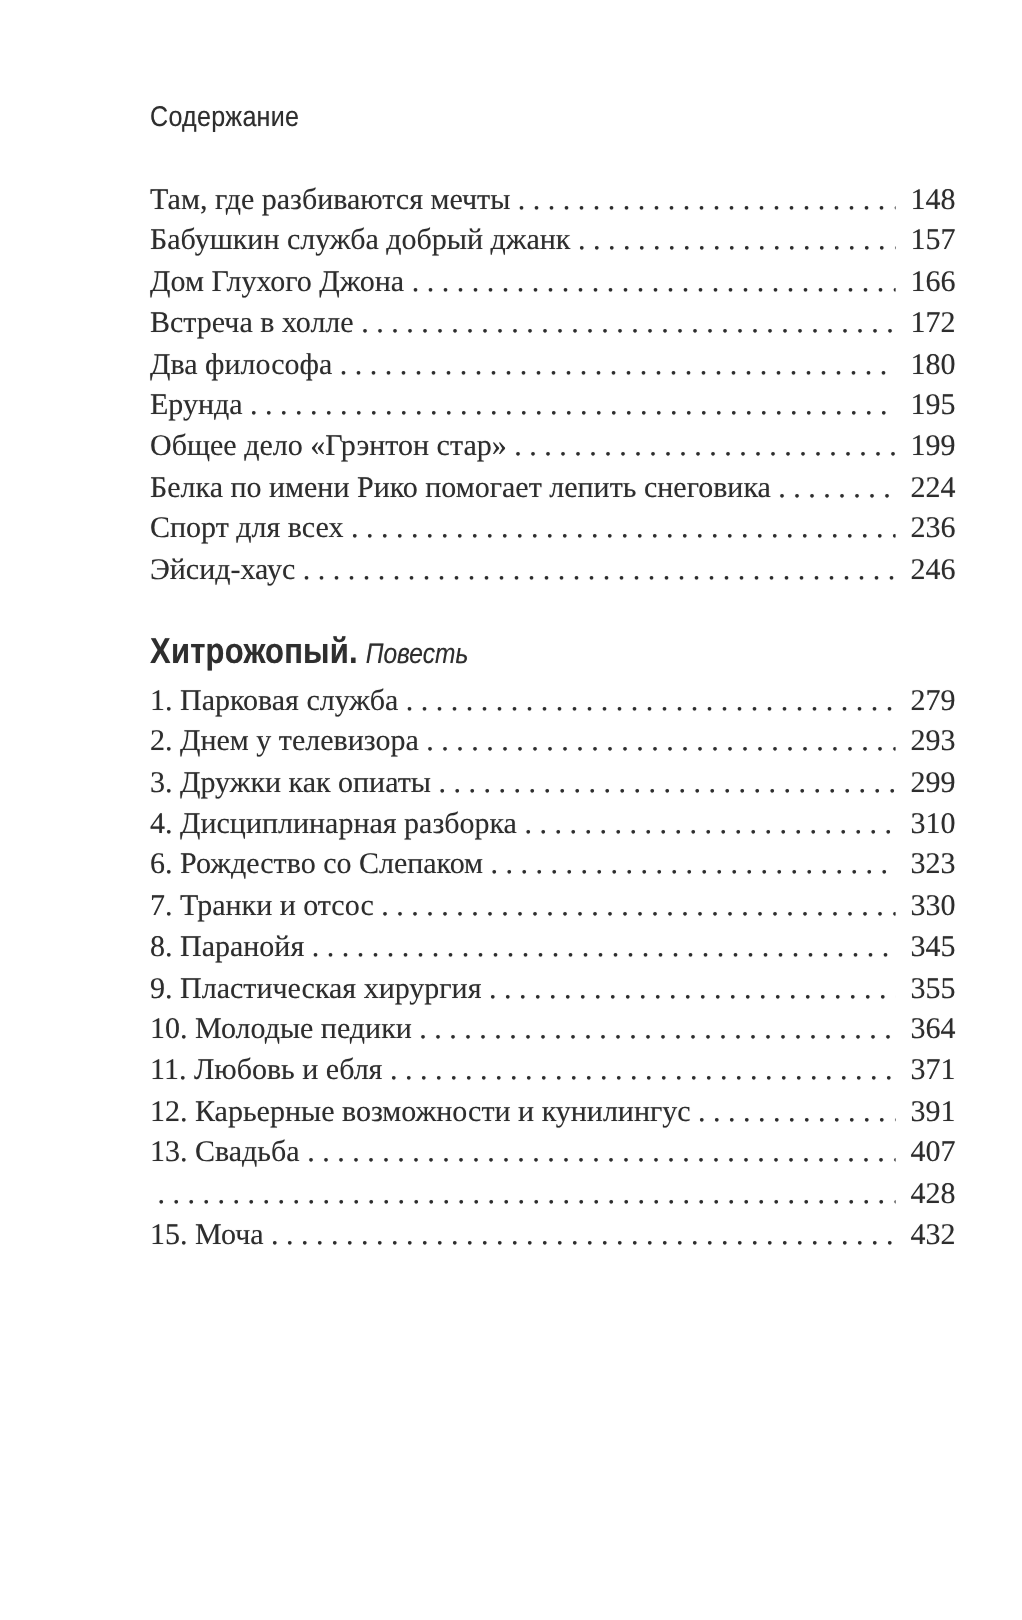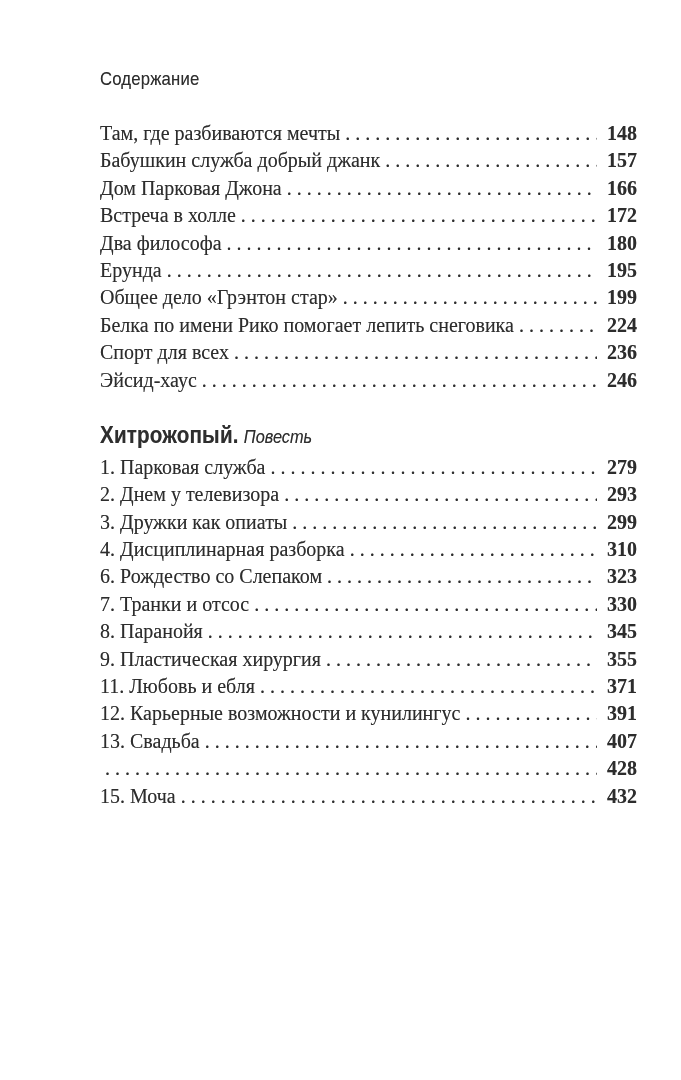--- a/index.html
+++ b/index.html
@@ -52,21 +52,20 @@
   }
   .toc-dots::after {
     content: ". . . . . . . . . . . . . . . . . . . . . . . . . . . . . . . . . . . . . . . . . . . . . . . . . . . . . . . . . . . . . . . . . . . . . . . . . . . . . . . . . . . . . . . . . . . .";
   }
   .toc-page {
     flex: 0 0 auto;
     margin-left: 7px;
     min-width: 33px;
     text-align: right;
     white-space: nowrap;
-    font-weight: bold;
   }
   .part-heading {
     margin-top: 26px;
     height: 30px;
     line-height: 30px;
     white-space: nowrap;
     font-family: "Liberation Sans", "DejaVu Sans", sans-serif;
     transform: scaleX(0.86);
     transform-origin: 0 50%;
   }
@@ -95,21 +94,21 @@
           <span class="toc-title">Там, где разбиваются мечты</span>
           <span class="toc-dots"></span>
           <span class="toc-page">148</span>
         </li>
         <li class="toc-row">
           <span class="toc-title">Бабушкин служба добрый джанк</span>
           <span class="toc-dots"></span>
           <span class="toc-page">157</span>
         </li>
         <li class="toc-row">
-          <span class="toc-title">Дом Парковая Джона</span>
+          <span class="toc-title">Дом Глухого Джона</span>
           <span class="toc-dots"></span>
           <span class="toc-page">166</span>
         </li>
         <li class="toc-row">
           <span class="toc-title">Встреча в холле</span>
           <span class="toc-dots"></span>
           <span class="toc-page">172</span>
         </li>
         <li class="toc-row">
           <span class="toc-title">Два философа</span>
@@ -176,20 +175,25 @@
         </li>
         <li class="toc-row">
           <span class="toc-title">8. Паранойя</span>
           <span class="toc-dots"></span>
           <span class="toc-page">345</span>
         </li>
         <li class="toc-row">
           <span class="toc-title">9. Пластическая хирургия</span>
           <span class="toc-dots"></span>
           <span class="toc-page">355</span>
+        </li>
+        <li class="toc-row">
+          <span class="toc-title">10. Молодые педики</span>
+          <span class="toc-dots"></span>
+          <span class="toc-page">364</span>
         </li>
         <li class="toc-row">
           <span class="toc-title">11. Любовь и ебля</span>
           <span class="toc-dots"></span>
           <span class="toc-page">371</span>
         </li>
         <li class="toc-row">
           <span class="toc-title">12. Карьерные возможности и кунилингус</span>
           <span class="toc-dots"></span>
           <span class="toc-page">391</span>

